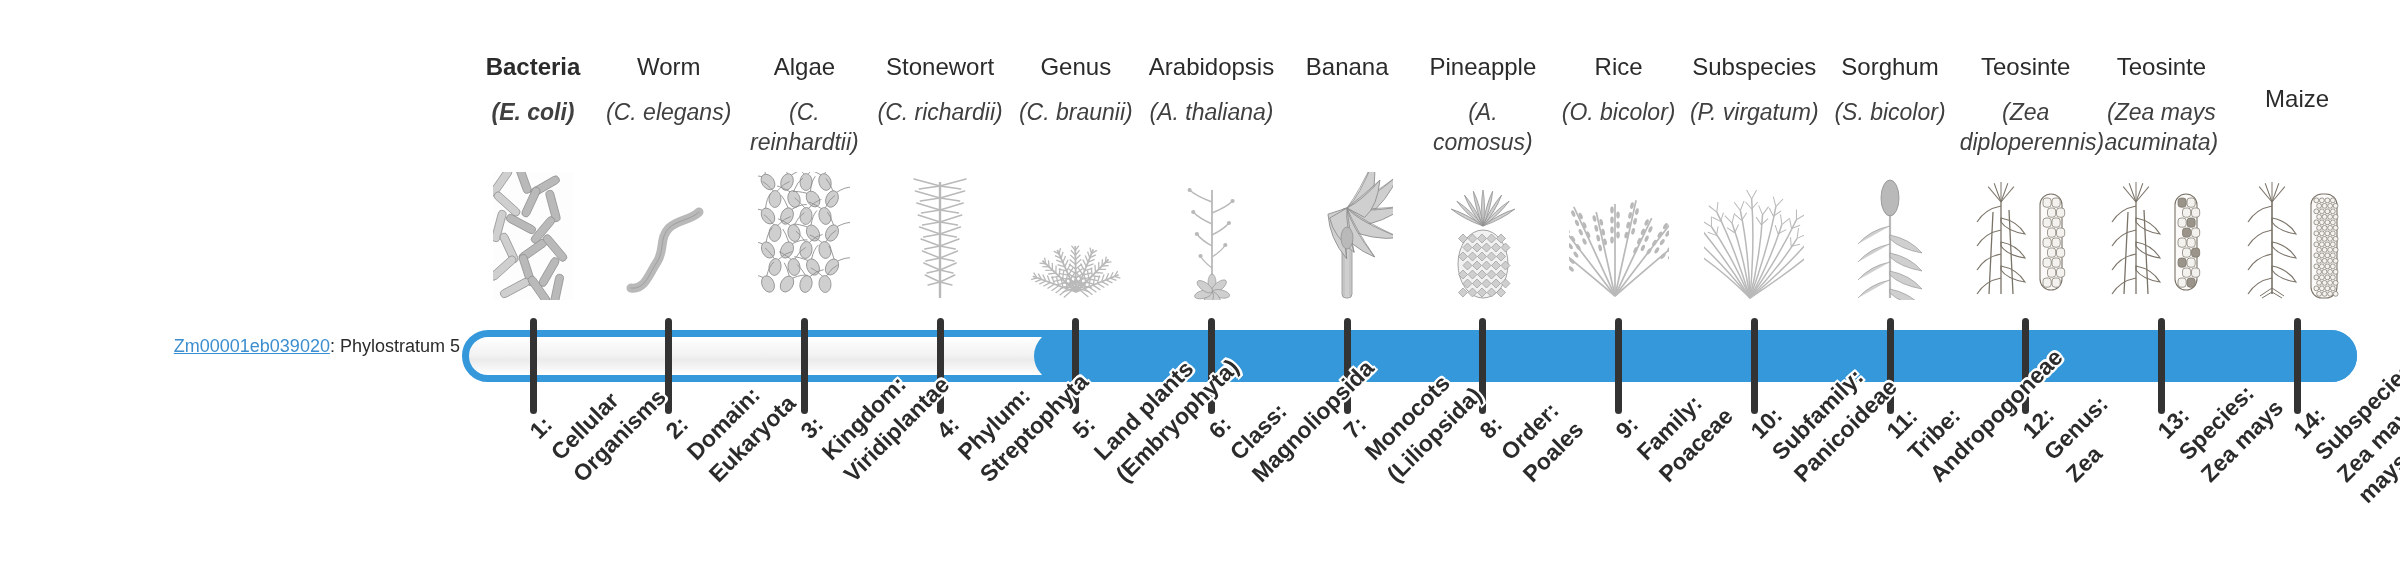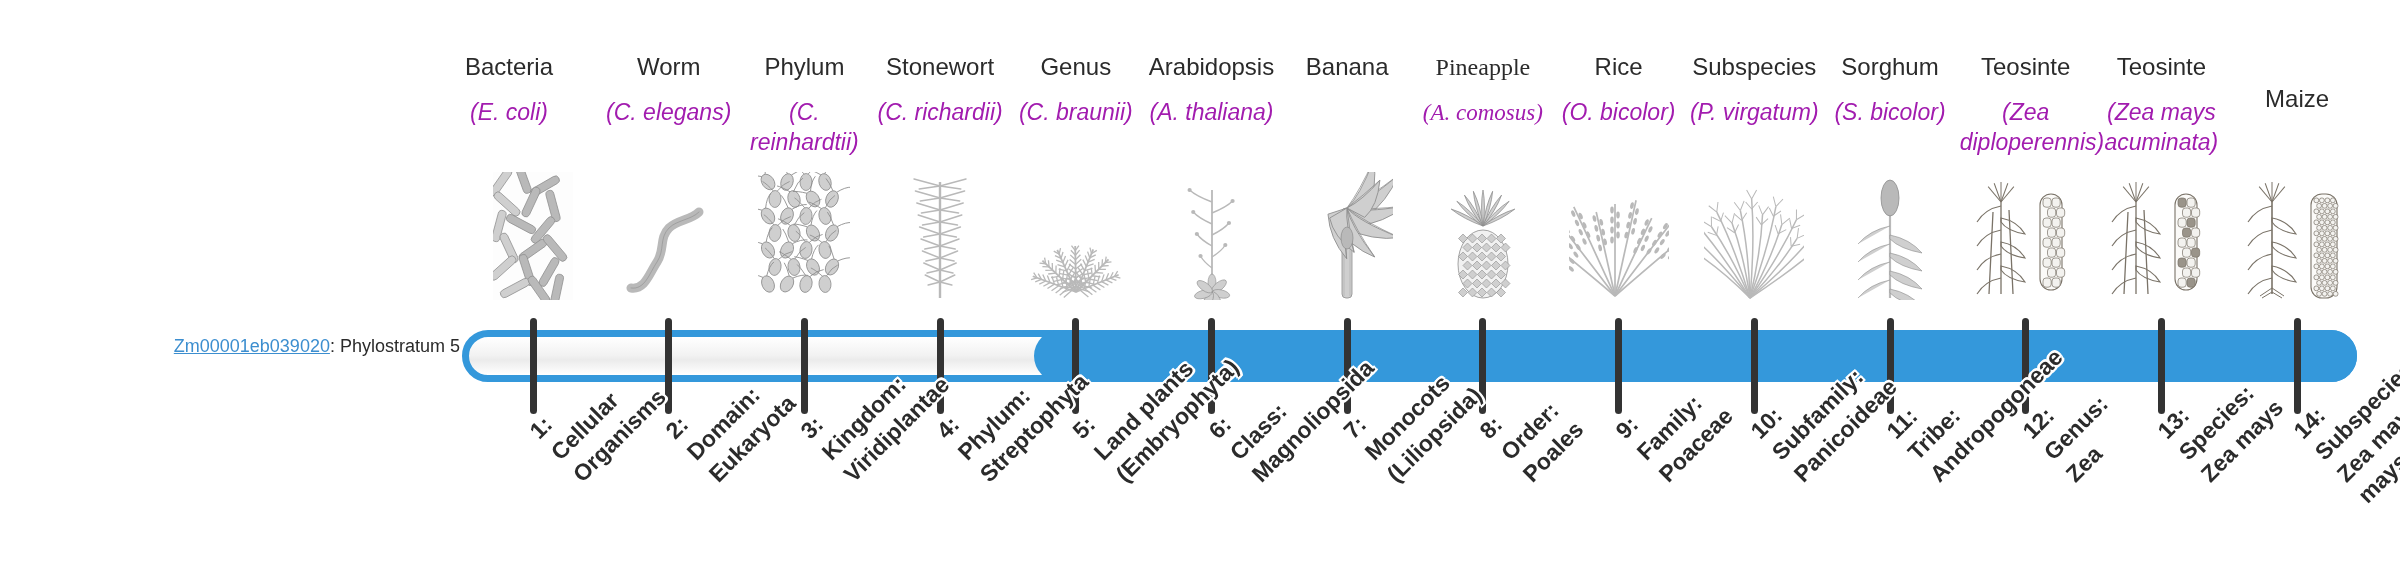--- a/index.html
+++ b/index.html
@@ -50,21 +50,21 @@
     font-size: 24px;
     line-height: 1.25;
     color: #2b2b2b;
     white-space: nowrap;
   }
   .species-latin {
     margin-top: 16px;
     font-size: 23px;
     font-style: italic;
     line-height: 1.3;
-    color: #a21caf;
+    color: #404040;
   }
 
   
   .organism-art {
     position: absolute;
     top: 168px;
     width: 132px;
     height: 132px;
     display: flex;
     align-items: flex-end;
@@ -134,48 +134,48 @@
   }
 </style>
 </head>
 <body>
 
 <div id="stage">
 
   <div id="gene-label"><span class="gene-id">Zm00001eb039020</span><span>: </span><span>Phylostratum 5</span></div>
 
   <div id="species-headers">
-      <div class="species-col" style="left: 443px;">
+      <div class="species-col" style="left: 467px; font-weight: bold;">
         <div class="species-common">Bacteria</div>
         <div class="species-latin">(E. coli)</div>
       </div>
       <div class="species-col" style="left: 602.7px;">
         <div class="species-common">Worm</div>
         <div class="species-latin">(C. elegans)</div>
       </div>
       <div class="species-col" style="left: 738.4px;">
-        <div class="species-common">Phylum</div>
+        <div class="species-common">Algae</div>
         <div class="species-latin">(C. reinhardtii)</div>
       </div>
       <div class="species-col" style="left: 874.1px;">
         <div class="species-common">Stonewort</div>
         <div class="species-latin">(C. richardii)</div>
       </div>
       <div class="species-col" style="left: 1009.8px;">
         <div class="species-common">Genus</div>
         <div class="species-latin">(C. braunii)</div>
       </div>
       <div class="species-col" style="left: 1145.5px;">
         <div class="species-common">Arabidopsis</div>
         <div class="species-latin">(A. thaliana)</div>
       </div>
       <div class="species-col" style="left: 1281.2px;">
         <div class="species-common">Banana</div>
       </div>
-      <div class="species-col" style="left: 1416.9px; font-family: Liberation Serif, serif;">
+      <div class="species-col" style="left: 1416.9px;">
         <div class="species-common">Pineapple</div>
         <div class="species-latin">(A. comosus)</div>
       </div>
       <div class="species-col" style="left: 1552.6px;">
         <div class="species-common">Rice</div>
         <div class="species-latin">(O. bicolor)</div>
       </div>
       <div class="species-col" style="left: 1688.3px;">
         <div class="species-common">Subspecies</div>
         <div class="species-latin">(P. virgatum)</div>

